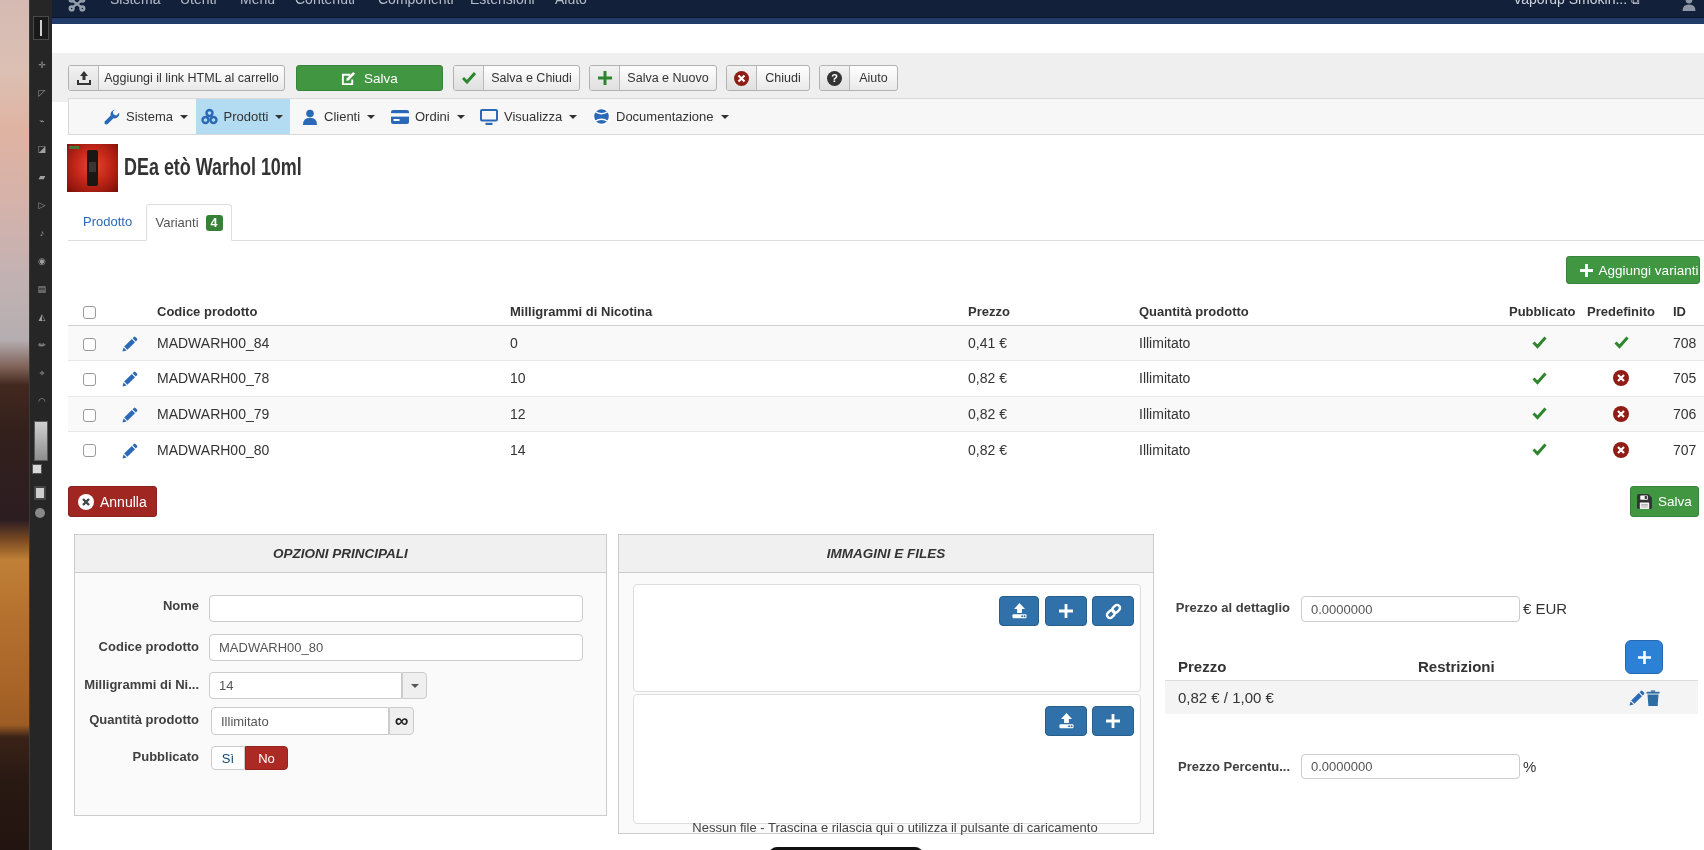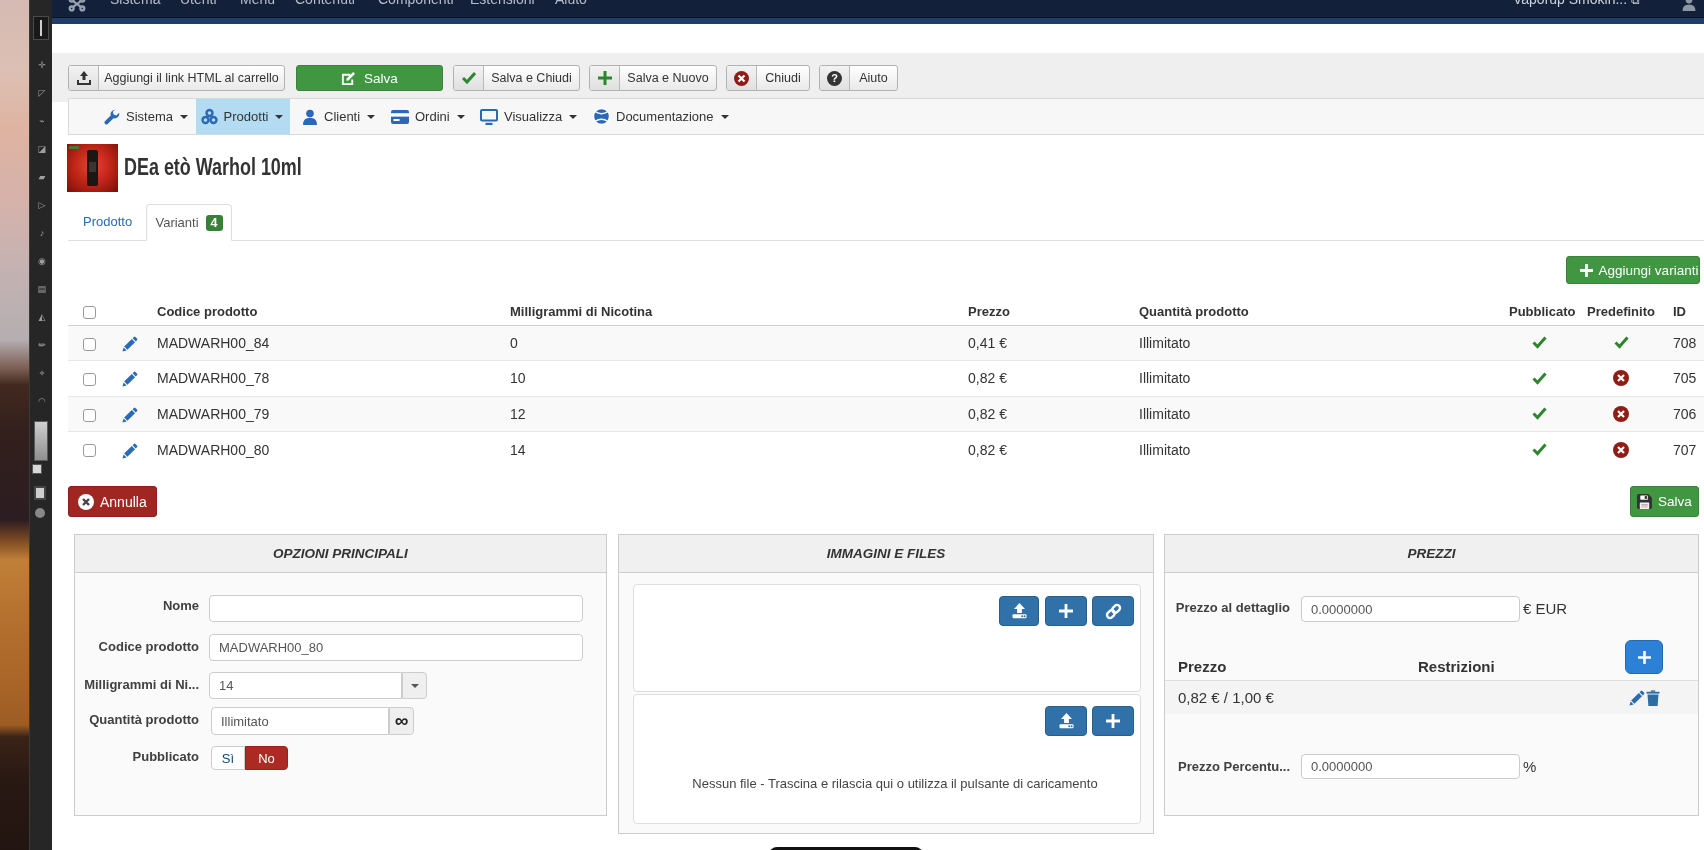--- a/index.html
+++ b/index.html
@@ -411,25 +411,22 @@
         <rect x="1.5" y="11.2" width="14" height="4" rx="1"></rect>
         <circle cx="11.2" cy="13.2" r="1" fill="#3071a9"></circle>
         <circle cx="13.6" cy="13.2" r="1" fill="#3071a9"></circle>
       </svg>
     </div>
 <div class="bluebtn" style="left:1040px;top:706px;width:42px;height:30px">
       <svg width="14" height="14" viewBox="0 0 14 14" fill="#fff">
         <path d="M5.6 0 H8.4 V5.6 H14 V8.4 H8.4 V14 H5.6 V8.4 H0 V5.6 H5.6 Z"></path>
       </svg>
     </div>
-<div class="dztext" style="left:581px;top:776px;width:524px">Nessun file - Trascina e rilascia qui o utilizza il pulsante di caricamento</div>
-
-<div class="panel" style="left:1112px;width:535px;height:282px">
-<div class="phead">PREZZI</div>
-</div>
+<div class="dztext" style="left:581px;top:820px;width:524px">Nessun file - Trascina e rilascia qui o utilizza il pulsante di caricamento</div>
+
 <div class="flabel" style="left:1112px;width:126px;top:600px">Prezzo al dettaglio</div>
 <div class="finput" style="left:1249px;top:596px;width:219px;height:26px">0.0000000</div>
 <div class="abs" style="left:1471px;top:600px;font-size:15px;color:#333">€ EUR</div>
 <div class="abs" style="left:1126px;top:658px;font-size:15px;font-weight:bold;color:#333">Prezzo</div>
 <div class="abs" style="left:1366px;top:658px;font-size:15px;font-weight:bold;color:#333">Restrizioni</div>
 <div class="bluebtn" style="left:1573px;top:640px;width:38px;height:34px;background:#2c80d6;border-color:#2569b3;border-radius:6px">
       <svg width="13" height="13" viewBox="0 0 14 14" fill="#fff">
         <path d="M5.6 0 H8.4 V5.6 H14 V8.4 H8.4 V14 H5.6 V8.4 H0 V5.6 H5.6 Z"></path>
       </svg>
     </div>

